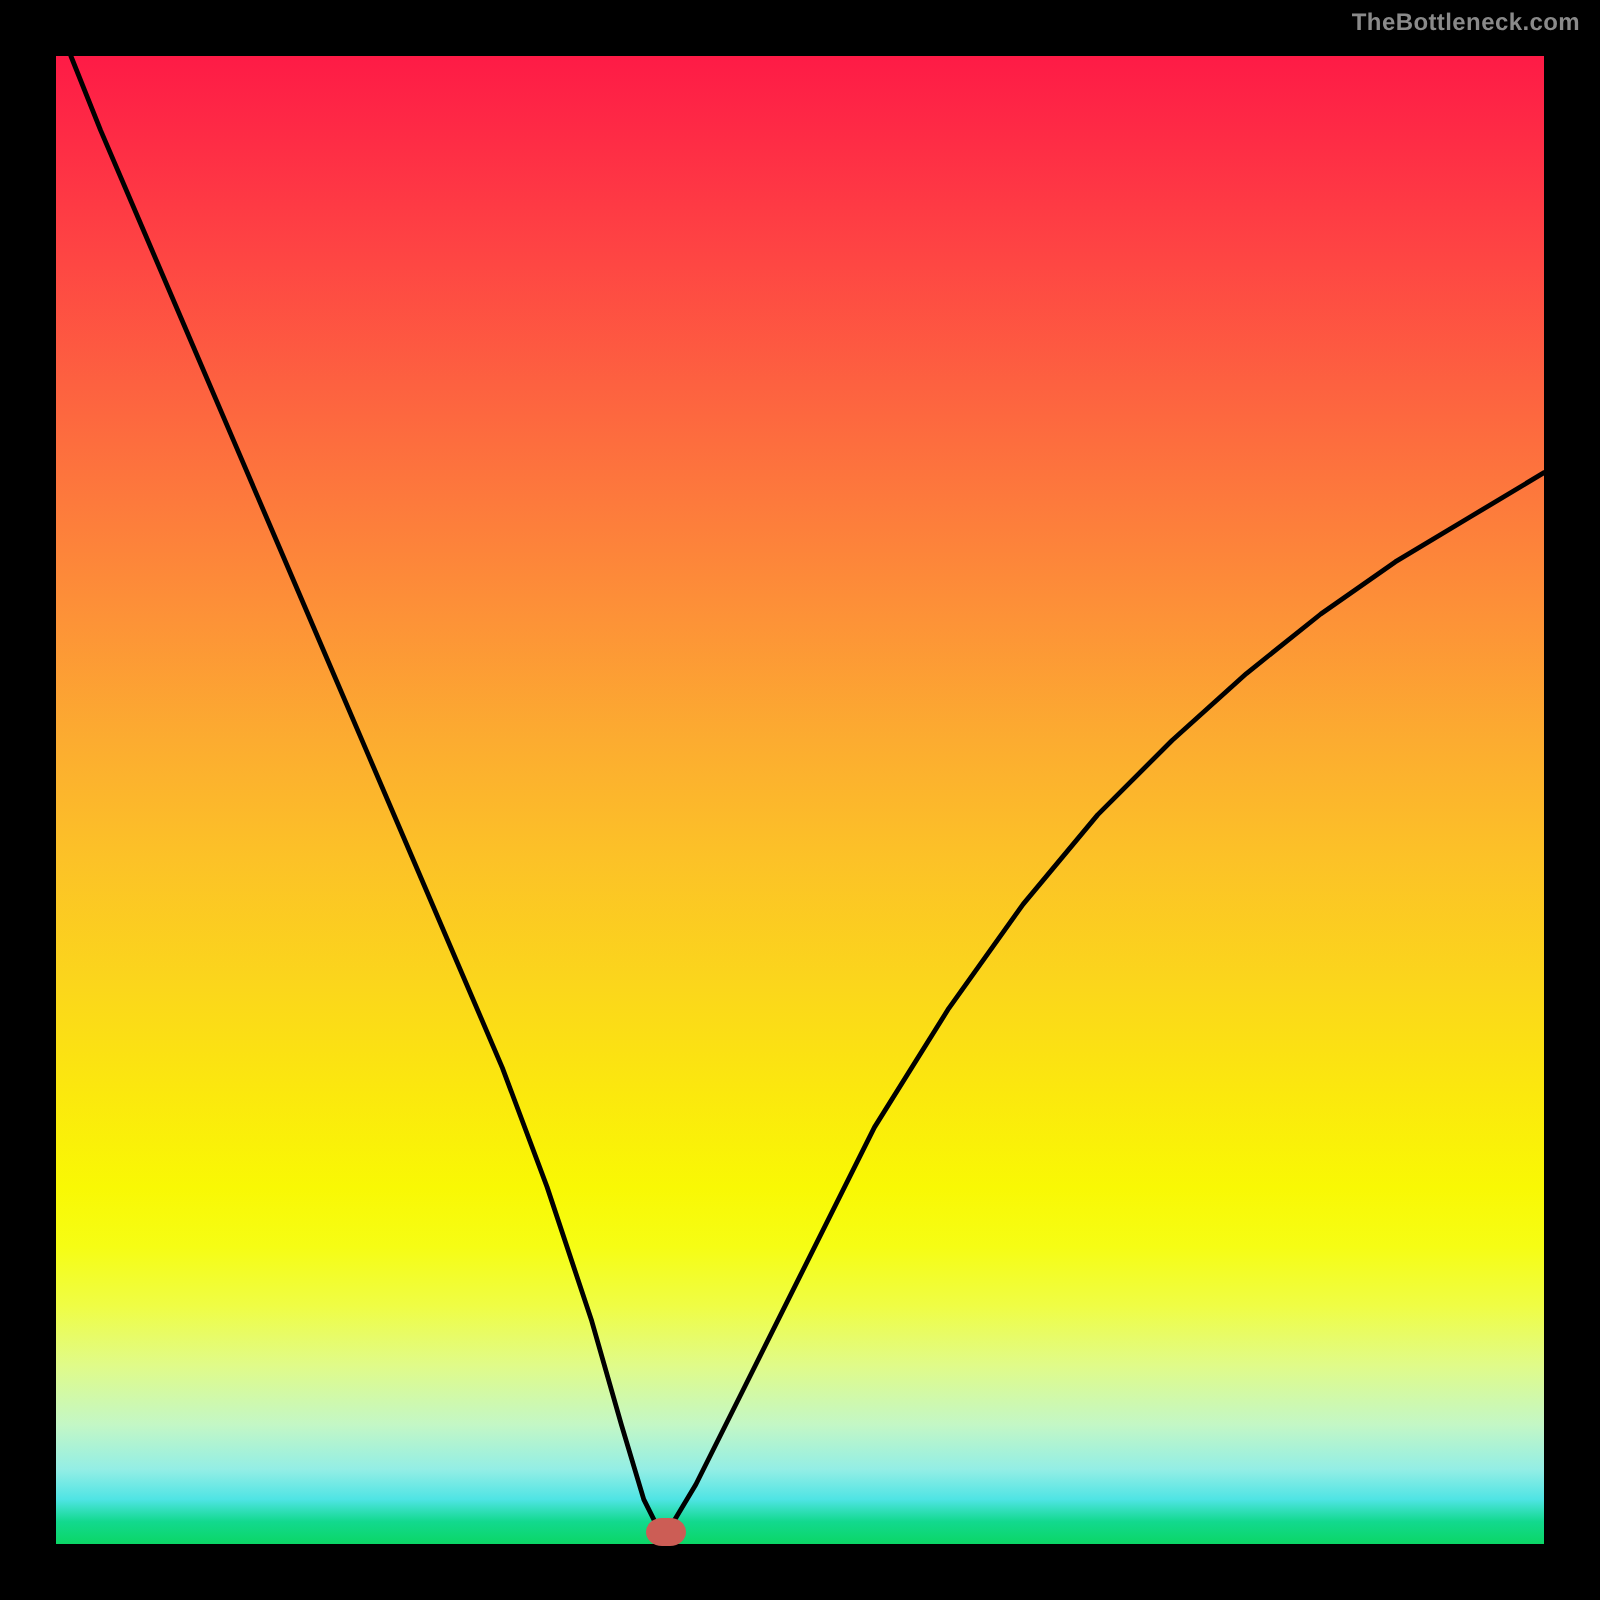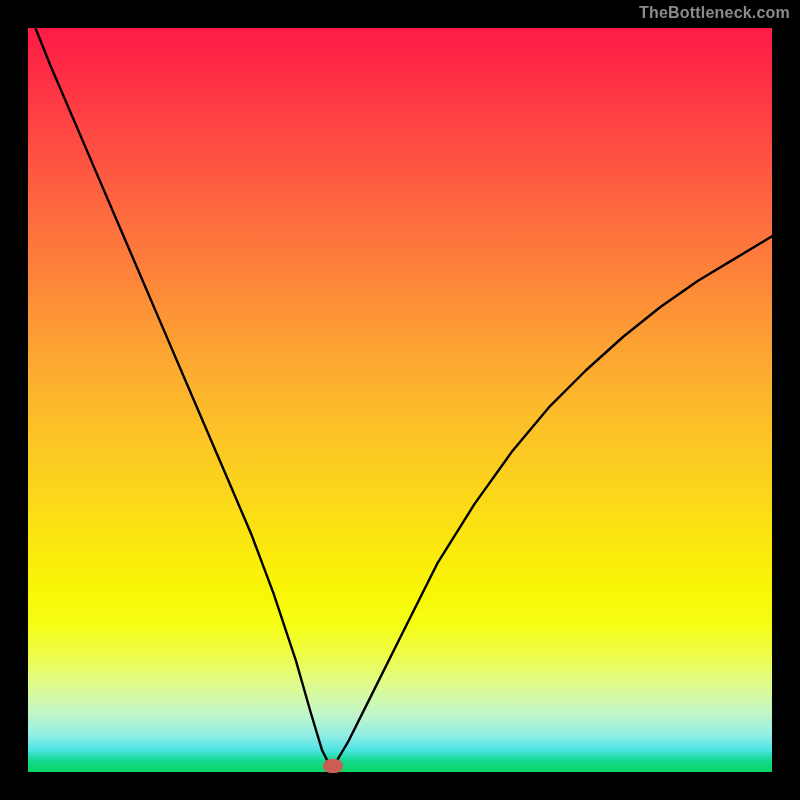--- a/index.html
+++ b/index.html
@@ -60,21 +60,21 @@
     height: 14px;
     border-radius: 8px / 7px;
     background: #cc5d55;
     transform: translate(-50%, -50%);
   }
   .watermark {
     position: absolute;
     top: 4px;
     right: 10px;
     color: #8a8a8a;
-    font-size: 16px;
+    font-size: 12px;
     font-weight: 600;
     letter-spacing: 0.2px;
     user-select: none;
     text-align: right;
   }
 </style>
 </head>
 <body>
 
 <div class="frame">

